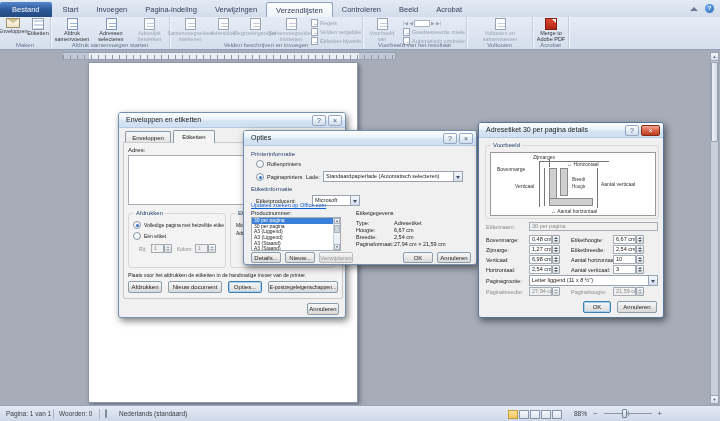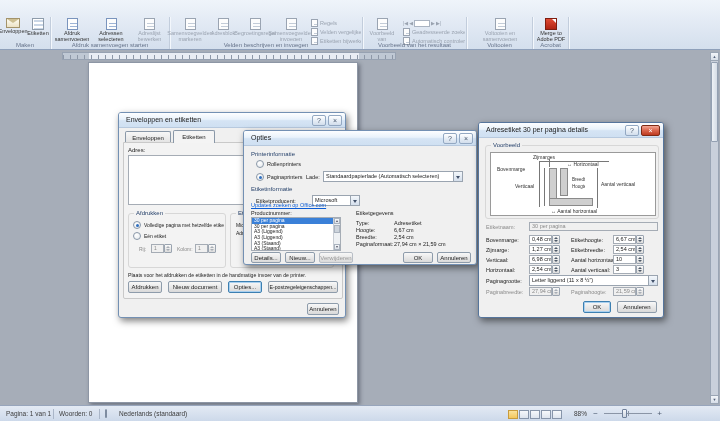--- a/index.html
+++ b/index.html
@@ -102,20 +102,35 @@
   .note{position:absolute;font-size:5.2px;color:#222;white-space:nowrap;overflow:hidden;}
   .dgtext{position:absolute;font-size:5px;color:#333;white-space:nowrap;}
   .dgbar{position:absolute;background:#cfcfcf;border:1px solid #8a8a8a;}
   .dgline{position:absolute;background:#777;}
   .arrow-h:before{content:"↔ ";font-size:5px;}
 </style>
 </head>
 <body>
 
 <div id="ribbon">
+  <div id="tabrow">
+    <div class="tab file">Bestand</div>
+    <div class="tab">Start</div>
+    <div class="tab">Invoegen</div>
+    <div class="tab">Pagina-indeling</div>
+    <div class="tab">Verwijzingen</div>
+    <div class="tab active">Verzendlijsten</div>
+    <div class="tab">Controleren</div>
+    <div class="tab">Beeld</div>
+    <div class="tab">Acrobat</div>
+    <div id="ribright">
+      <span class="chev"></span>
+      <span class="helpcircle">?</span>
+    </div>
+  </div>
 
   <div class="rgroup" style="left:0;width:51px;">
     <div class="bigbtn" style="left:1px;width:24px;">
       <span class="ic ic-env"></span>
       <span class="blabel">Enveloppen</span>
     </div>
     <div class="bigbtn" style="left:26px;width:24px;">
       <span class="ic ic-sheet"></span>
       <span class="blabel">Etiketten</span>
     </div>

